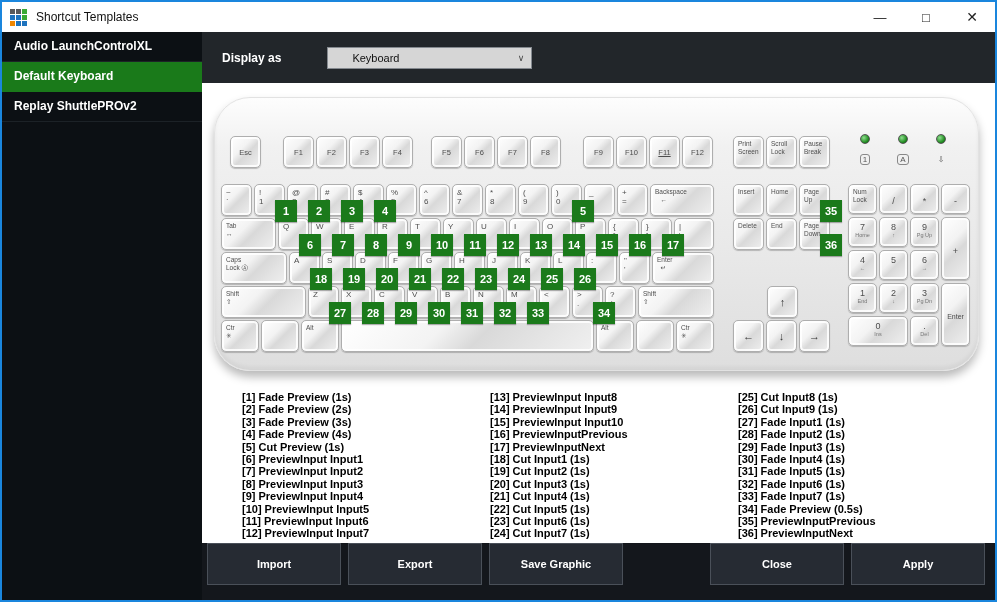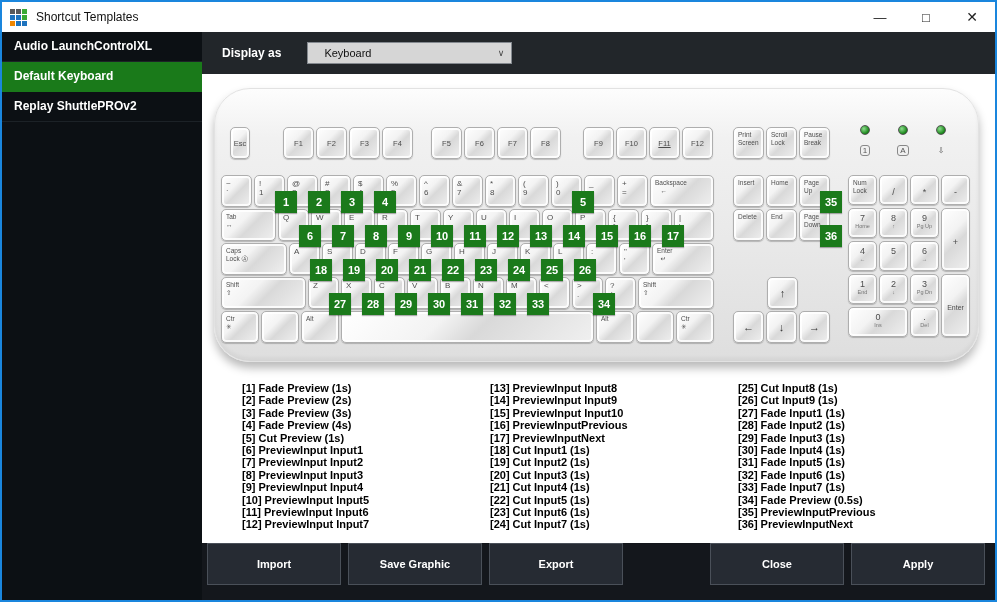--- a/index.html
+++ b/index.html
@@ -10,24 +10,24 @@
   .app-icon span{display:block;width:5px;height:5px;}
   .win-title{font-size:12px;color:#111;margin-left:9px;}
   .win-controls{margin-left:auto;display:flex;height:30px;}
   .win-btn{width:46px;height:30px;display:flex;align-items:center;justify-content:center;font-size:13px;color:#222;cursor:default;}
   .win-btn.close{font-size:14px;}
   
   .winbody{display:flex;height:568px;}
   .sidebar{width:200px;background:#0c1014;flex:none;}
   .side-item{height:30px;line-height:29px;padding-left:12px;color:#fff;font-size:12px;font-weight:bold;border-bottom:1px solid #1c2227;box-sizing:border-box;}
   .content{flex:1;display:flex;flex-direction:column;background:#fff;min-width:0;}
-  .display-bar{height:42px;background:#22262a;display:flex;align-items:center;flex:none;}
+  .display-bar{height:51px;background:#22262a;display:flex;align-items:center;flex:none;gap:20px;}
   .display-label{color:#fff;font-size:12px;font-weight:bold;margin-left:20px;}
   .dropdown{margin-left:26px;width:205px;height:22px;background:#d6d6d6;border:1px solid #84898f;display:flex;align-items:center;font-size:11px;color:#111;box-sizing:border-box;}
-  .dropdown .val{padding-left:16px;}
+  .dropdown .val{padding-left:24px;}
   .dropdown .chev{margin-left:auto;margin-right:7px;font-size:9px;color:#444;}
   .main{flex:1;position:relative;background:#fff;overflow:hidden;}
   
   .keyboard{position:absolute;left:12px;top:14px;width:763px;height:272px;border-radius:36px;
     background:linear-gradient(180deg,#fdfdfd 0%,#f1f1f1 18%,#e9e9e9 55%,#dedede 100%);
     border:1px solid #e2e2e2;box-shadow:0 6px 10px rgba(0,0,0,.28), inset 0 -3px 4px rgba(0,0,0,.05);}
   .kgroup{position:absolute;display:flex;}
   .key{position:relative;box-sizing:border-box;width:31px;height:32px;margin-right:2px;border-radius:5px;
     background:linear-gradient(135deg,#ffffff 0%,#f3f3f3 38%,#d9d9d9 55%,#f0f0f0 100%);
     border:1px solid #aeaeae;box-shadow:inset 0 0 0 2px rgba(255,255,255,.85), 0 1px 1px rgba(0,0,0,.22);
@@ -97,21 +97,21 @@
         <span class="display-label">Display as</span>
         <div class="dropdown">
           <span class="val">Keyboard</span>
           <span class="chev">∨</span>
         </div>
       </div>
 
       <div class="main">
         <div class="keyboard">
             <div class="kgroup" style="left: 15px; top: 38px;">
-              <div class="key c f" style="width: 20px; height: 32px;">
+              <div class="key c f" style="width: 31px; height: 32px;">
                 <span class="t">Esc</span>
               </div>
             </div>
             <div class="kgroup" style="left: 68px; top: 38px;">
               <div class="key c f" style="width: 31px; height: 32px;">
                 <span class="t">F1</span>
               </div>
               <div class="key c f" style="width: 31px; height: 32px;">
                 <span class="t">F2</span>
               </div>
@@ -531,21 +531,21 @@
           </div>
         <div class="legend">
             <div class="legend-col" style="left: 40px;"><div>[1] Fade Preview (1s)</div><div>[2] Fade Preview (2s)</div><div>[3] Fade Preview (3s)</div><div>[4] Fade Preview (4s)</div><div>[5] Cut Preview (1s)</div><div>[6] PreviewInput Input1</div><div>[7] PreviewInput Input2</div><div>[8] PreviewInput Input3</div><div>[9] PreviewInput Input4</div><div>[10] PreviewInput Input5</div><div>[11] PreviewInput Input6</div><div>[12] PreviewInput Input7</div></div>
             <div class="legend-col" style="left: 288px;"><div>[13] PreviewInput Input8</div><div>[14] PreviewInput Input9</div><div>[15] PreviewInput Input10</div><div>[16] PreviewInputPrevious</div><div>[17] PreviewInputNext</div><div>[18] Cut Input1 (1s)</div><div>[19] Cut Input2 (1s)</div><div>[20] Cut Input3 (1s)</div><div>[21] Cut Input4 (1s)</div><div>[22] Cut Input5 (1s)</div><div>[23] Cut Input6 (1s)</div><div>[24] Cut Input7 (1s)</div></div>
             <div class="legend-col" style="left: 536px;"><div>[25] Cut Input8 (1s)</div><div>[26] Cut Input9 (1s)</div><div>[27] Fade Input1 (1s)</div><div>[28] Fade Input2 (1s)</div><div>[29] Fade Input3 (1s)</div><div>[30] Fade Input4 (1s)</div><div>[31] Fade Input5 (1s)</div><div>[32] Fade Input6 (1s)</div><div>[33] Fade Input7 (1s)</div><div>[34] Fade Preview (0.5s)</div><div>[35] PreviewInputPrevious</div><div>[36] PreviewInputNext</div></div>
           </div>
       </div>
 
       <div class="footer">
         <button>Import</button>
+        <button>Export</button>
         <button>Save Graphic</button>
-        <button>Export</button>
         <div class="spacer"></div>
         <button>Close</button>
         <button>Apply</button>
       </div>
     </div>
   </div>
 </div>
 
 </body></html>

